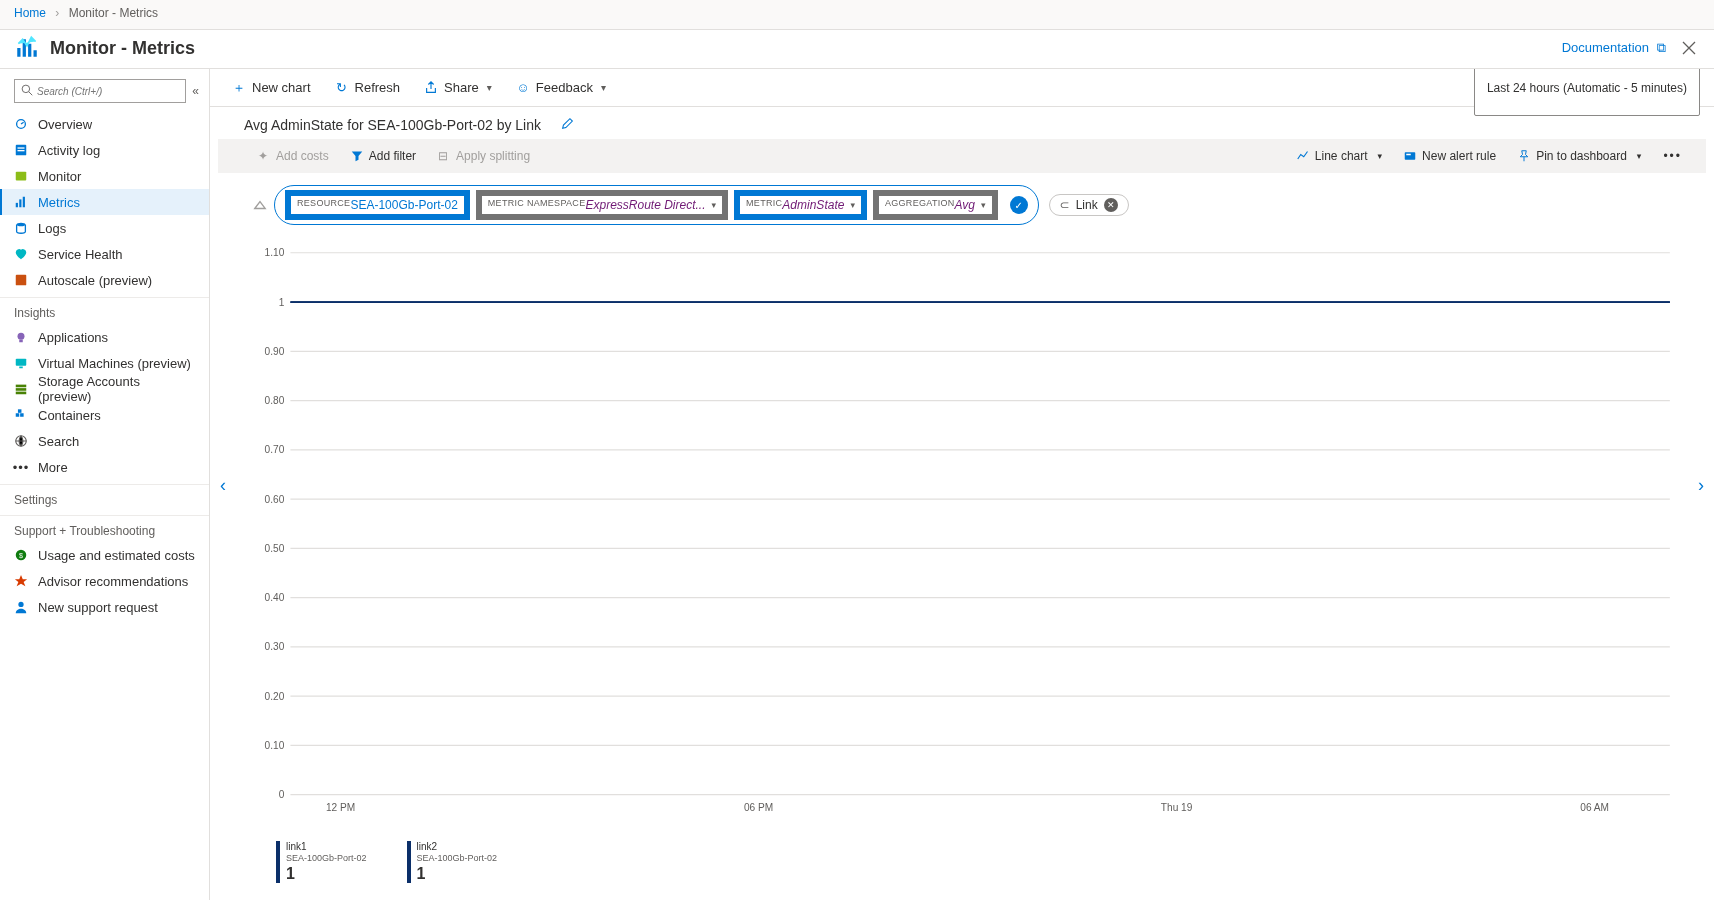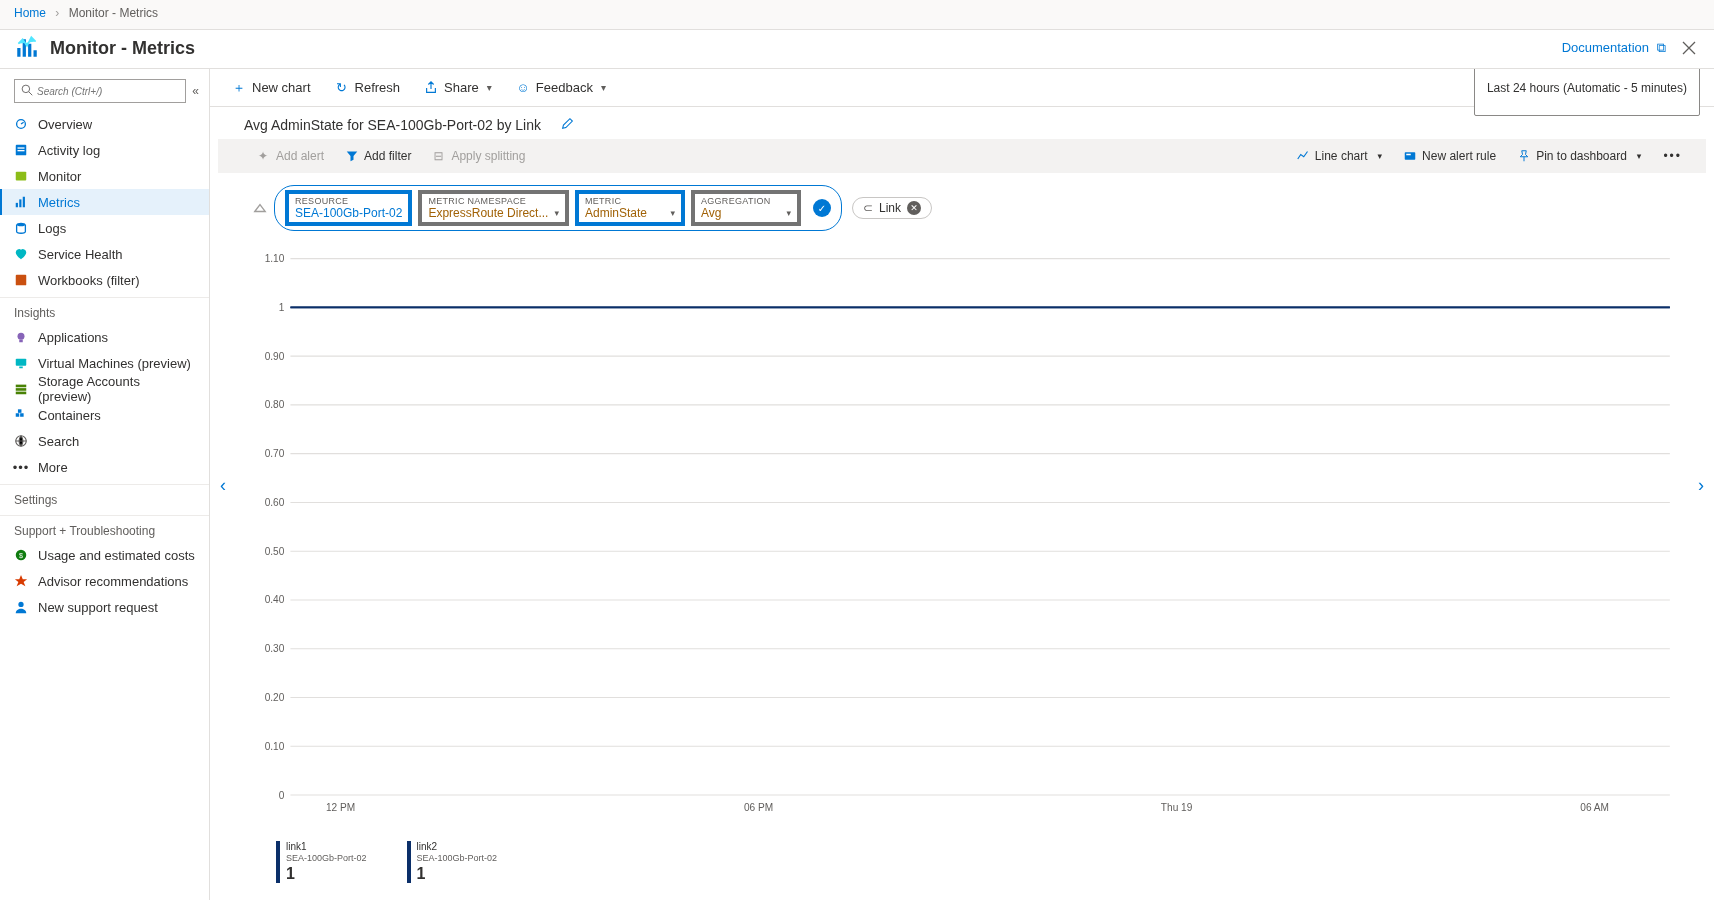--- a/index.html
+++ b/index.html
@@ -52,26 +52,26 @@
   .subbar { display: flex; align-items: center; background: #f3f2f1; height: 34px; padding: 0 18px 0 34px; gap: 10px; margin: 0 8px; }
   .sub-btn { display: inline-flex; align-items: center; gap: 6px; font-size: 12px; cursor: pointer; padding: 4px 6px; }
   .sub-btn.disabled { color: #a19f9d; cursor: default; }
   .sub-btn .si { width: 12px; height: 12px; display: inline-flex; align-items: center; color: #0078d4; }
   .sub-btn.disabled .si { color: #a19f9d; }
 
   
   .selectors { display: flex; align-items: center; padding: 12px 18px 6px 34px; gap: 0; position: relative; margin: 0 8px; }
   .group-badge { width: 16px; height: 16px; display: inline-flex; align-items: center; justify-content: center; margin-right: 6px; color: #a19f9d; }
   .selector-wrap { display: flex; align-items: center; border: 1px solid #0078d4; border-radius: 20px; padding: 4px 10px; gap: 6px; position: relative; }
-  .selector { display: flex; flex-direction: column; border: 4px solid #737373; background: #fff; padding: 2px 6px; min-width: 110px; }
+  .selector { display: flex; flex-direction: row; border: 6px solid #737373; background: #fff; padding: 2px 6px; min-width: 110px; }
   .selector.link { border-color: #0078d4; }
   .selector .lbl { font-size: 9px; text-transform: uppercase; color: #605e5c; letter-spacing: 0.3px; }
   .selector .val-row { display: flex; align-items: center; justify-content: space-between; gap: 6px; }
   .selector .val { font-size: 12px; color: #0078d4; }
-  .selector .val.plain { color: #a16207; }
+  .selector .val.plain { color: #701a75; font-style: italic; }
   .selector .chev { font-size: 9px; color: #605e5c; }
   .check-badge { width: 18px; height: 18px; border-radius: 50%; background: #0078d4; color: #fff; display: inline-flex; align-items: center; justify-content: center; font-size: 10px; margin-left: 6px; }
   .link-pill { display: inline-flex; align-items: center; gap: 6px; border: 1px solid #c8c6c4; border-radius: 14px; padding: 3px 10px; font-size: 12px; margin-left: 10px; cursor: pointer; background: #fff; }
   .link-pill .x { background: #605e5c; color: #fff; border-radius: 50%; width: 14px; height: 14px; display: inline-flex; align-items: center; justify-content: center; font-size: 9px; }
 
   
   .chart-wrap { position: relative; flex: 1; margin: 10px 34px 0 50px; }
   .chart-svg { width: 100%; height: calc(100% - 70px); }
   .gridline { stroke: #e1dfdd; stroke-width: 1; }
   .axis-text { font-size: 10px; fill: #605e5c; }
@@ -191,21 +191,21 @@
             </svg>
           </span>
           <span>Service Health</span>
         </div>
         <div class="nav-item">
           <span class="nicon" style="color:#ca5010">
             <svg width="14" height="14" viewBox="0 0 16 16">
               <rect x="2" y="2" width="12" height="12" rx="1" fill="currentColor"></rect>
             </svg>
           </span>
-          <span>Workbooks (filter)</span>
+          <span>Autoscale (preview)</span>
         </div>
       </div>
     <div class="nav-group-header">Insights</div>
     <div id="nav-insights">
         <div class="nav-item">
           <span class="nicon" style="color:#8764b8">
             <svg width="14" height="14" viewBox="0 0 16 16">
               <circle cx="8" cy="7" r="4" fill="currentColor"></circle>
               <rect x="6" y="11" width="4" height="3" fill="currentColor"></rect>
             </svg>
@@ -323,21 +323,21 @@
       <span class="pencil">
         <svg width="13" height="13" viewBox="0 0 16 16">
             <path fill="none" stroke="#0078d4" stroke-width="1.3" d="M2 14l1-4 8-8 3 3-8 8-4 1z"></path>
           </svg>
       </span>
     </div>
 
     <div class="subbar">
       <div class="sub-btn disabled">
         <span class="si">✦</span>
-        <span>Add alert</span>
+        <span>Add costs</span>
       </div>
       <div class="sub-btn">
         <span class="si">
           <svg width="12" height="12" viewBox="0 0 16 16">
               <path fill="#0078d4" d="M1 2h14l-5 6v5l-4 2V8L1 2z"></path>
             </svg>
         </span>
         <span>Add filter</span>
       </div>
       <div class="sub-btn disabled">

